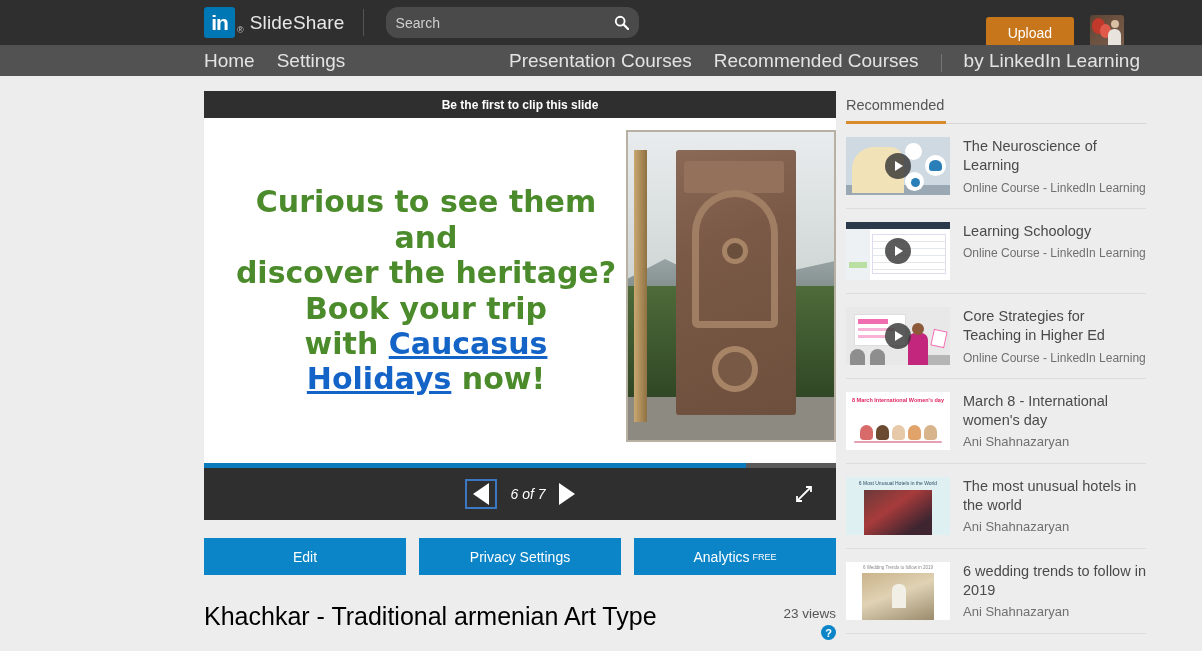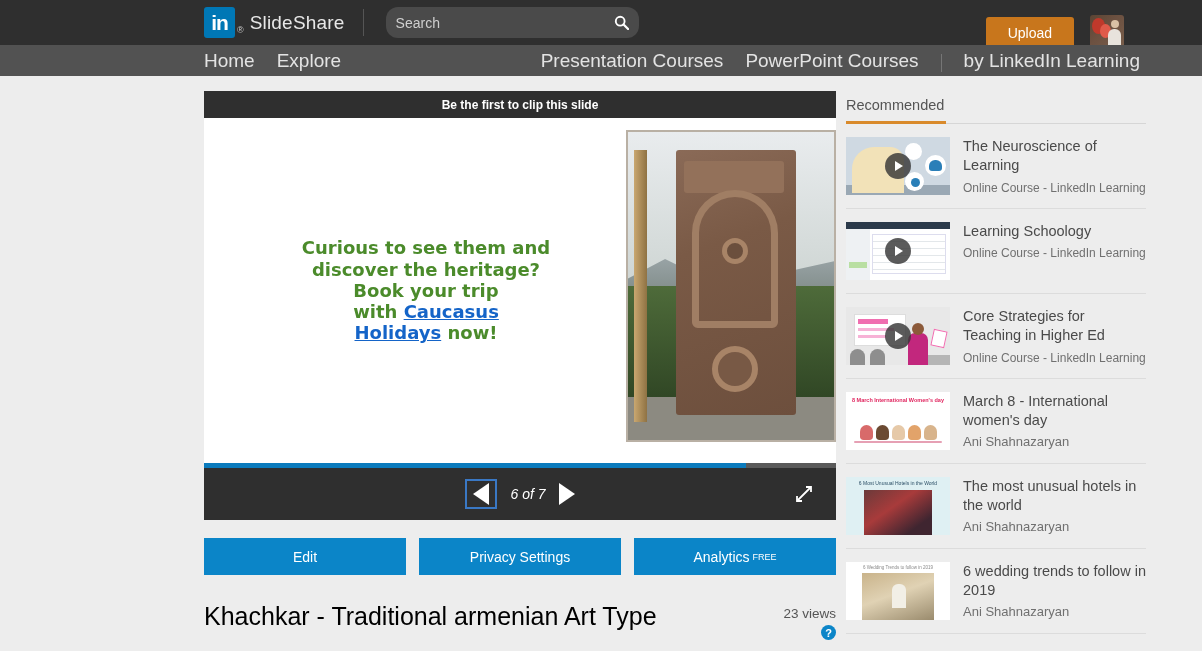--- a/index.html
+++ b/index.html
@@ -89,21 +89,21 @@
   }
 
   
   .slide {
     height: 345px; background: #fff; position: relative;
     display: flex; align-items: center; overflow: hidden;
   }
   .slide-text {
     width: 418px; padding-left: 26px; text-align: center;
     font-family: "DejaVu Sans", sans-serif;
-    font-weight: bold; font-size: 18px; line-height: 1.18;
+    font-weight: bold; font-size: 30px; line-height: 1.18;
     color: #4b8b2b;
   }
   .slide-text .blue { color: #1464c8; text-decoration: underline; }
   .slide-photo {
     position: absolute; right: 0; top: 12px;
     width: 210px; height: 312px;
     border: 2px solid #b9b0a4; background: #9aa6a0; overflow: hidden;
   }
   .ph-sky   { position:absolute; left:0; top:0; width:100%; height:48%; background: linear-gradient(#e9ecee,#cfd6d4); }
   .ph-mtn   { position:absolute; left:0; top:38%; width:100%; height:16%;
@@ -275,25 +275,25 @@
       <div class="av-balloon2"></div>
       <div class="av-person"></div>
       <div class="av-head"></div>
     </div>
   </div>
 </div>
 
 <div class="navbar">
   <div class="nav-left">
     <a class="nav-link">Home</a>
-    <a class="nav-link">Explore</a>
+    <a class="nav-link">Settings</a>
   </div>
   <div class="nav-right">
     <a class="nav-link">Presentation Courses</a>
-    <a class="nav-link">PowerPoint Courses</a>
+    <a class="nav-link">Recommended Courses</a>
     <div class="nav-sep"></div>
     <a class="nav-link">by LinkedIn Learning</a>
   </div>
 </div>
 
 <div class="page">
 
   <div class="left-col">
 
     <div class="clip-banner">Be the first to clip this slide</div>

